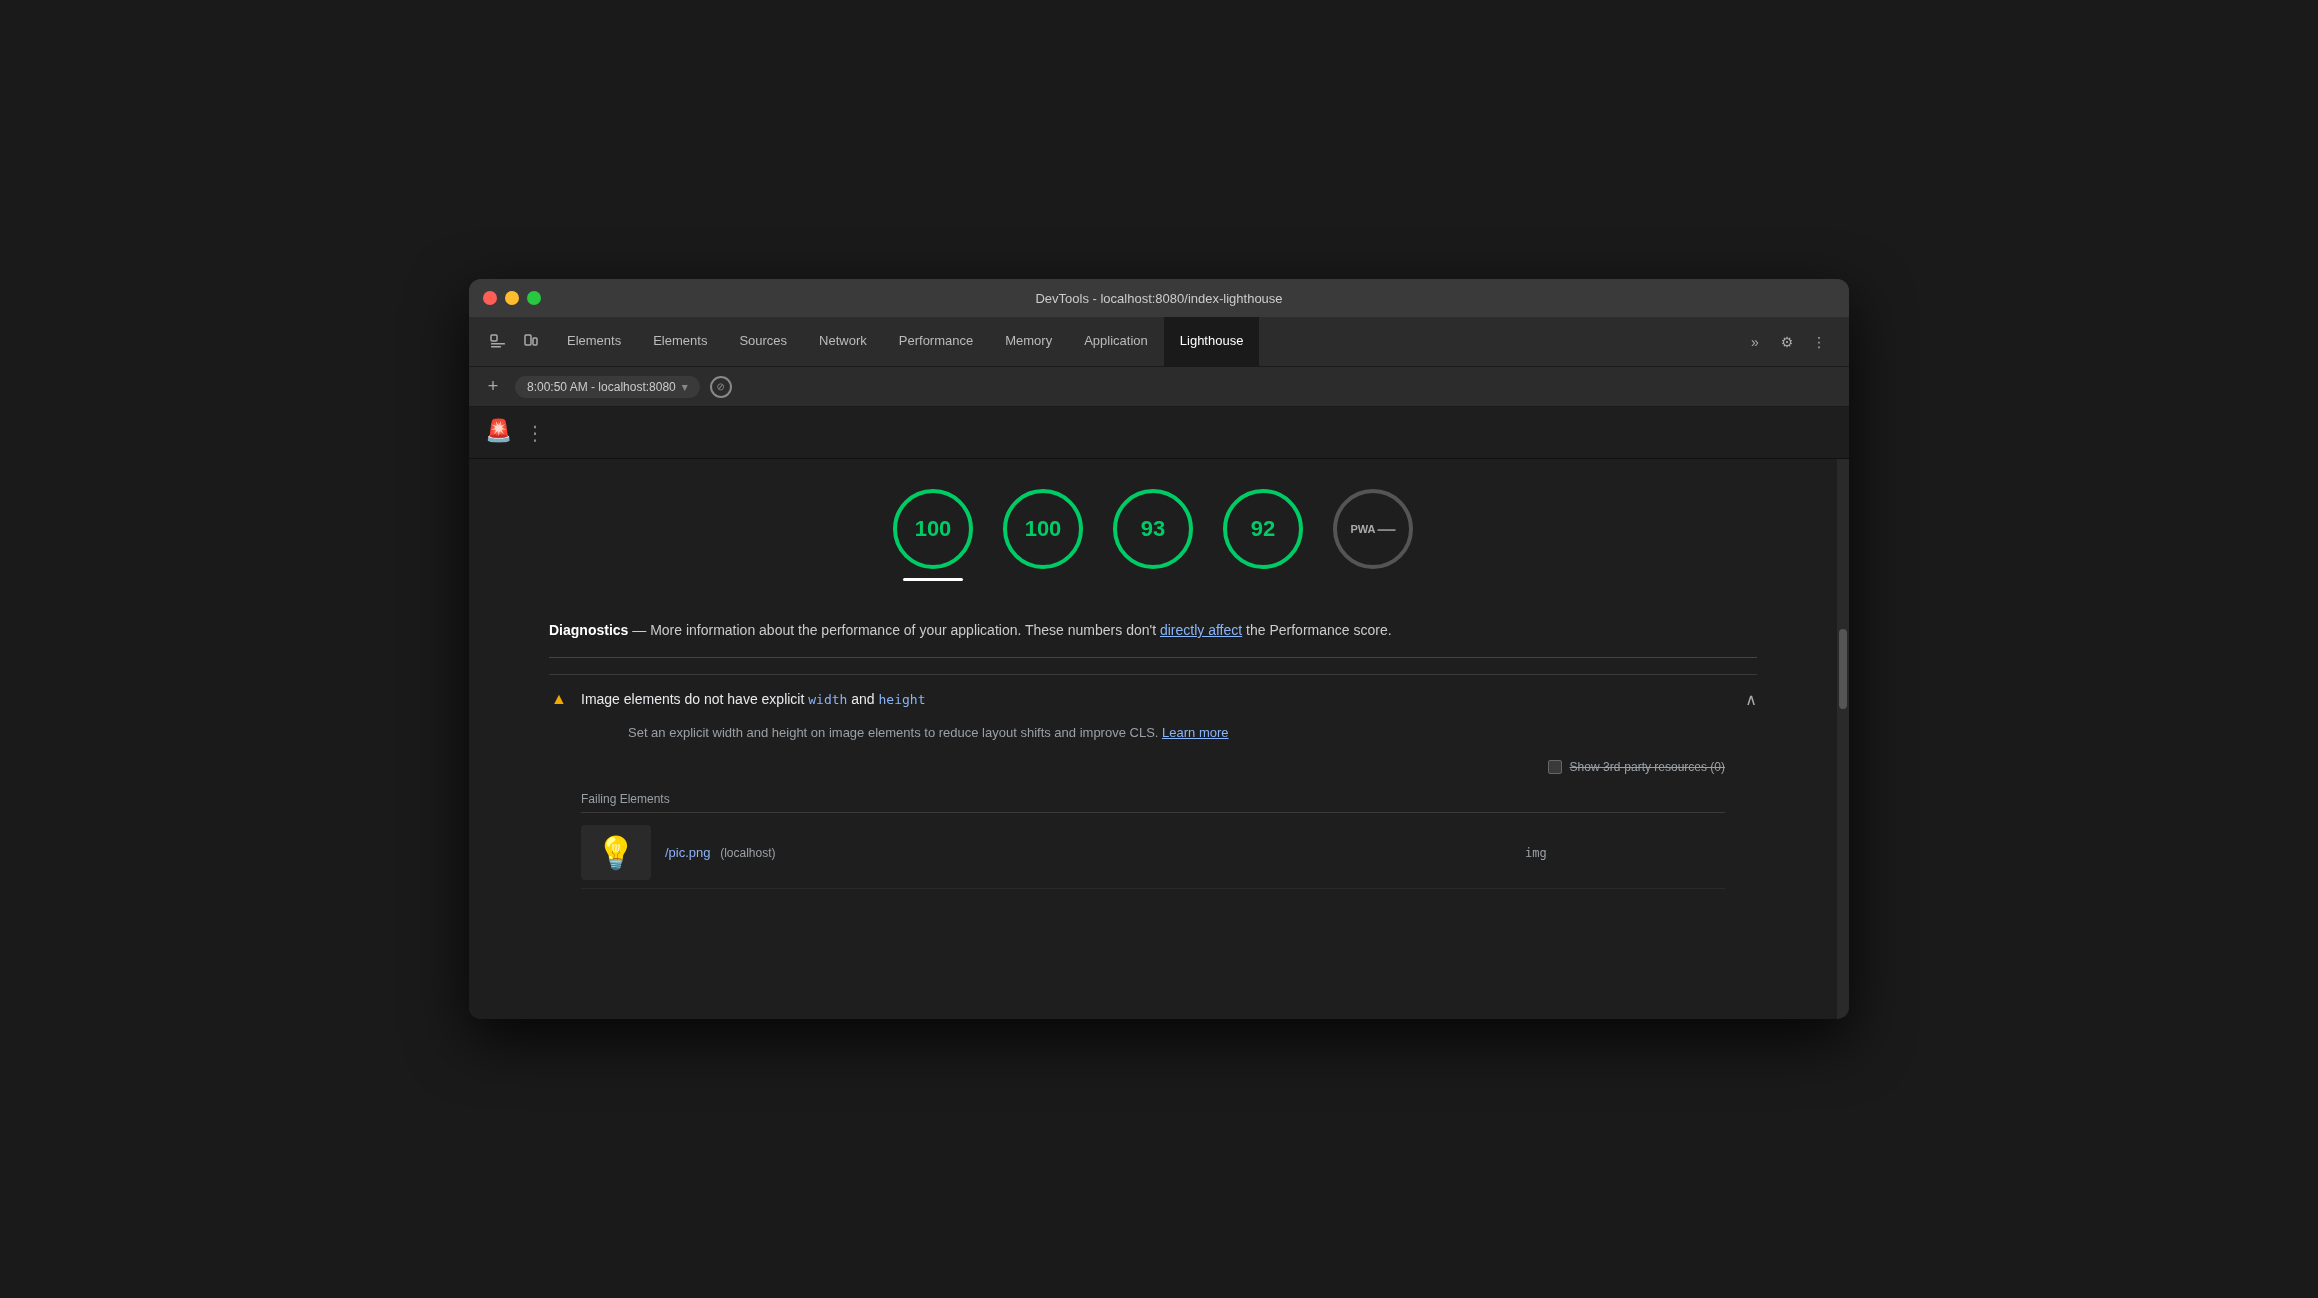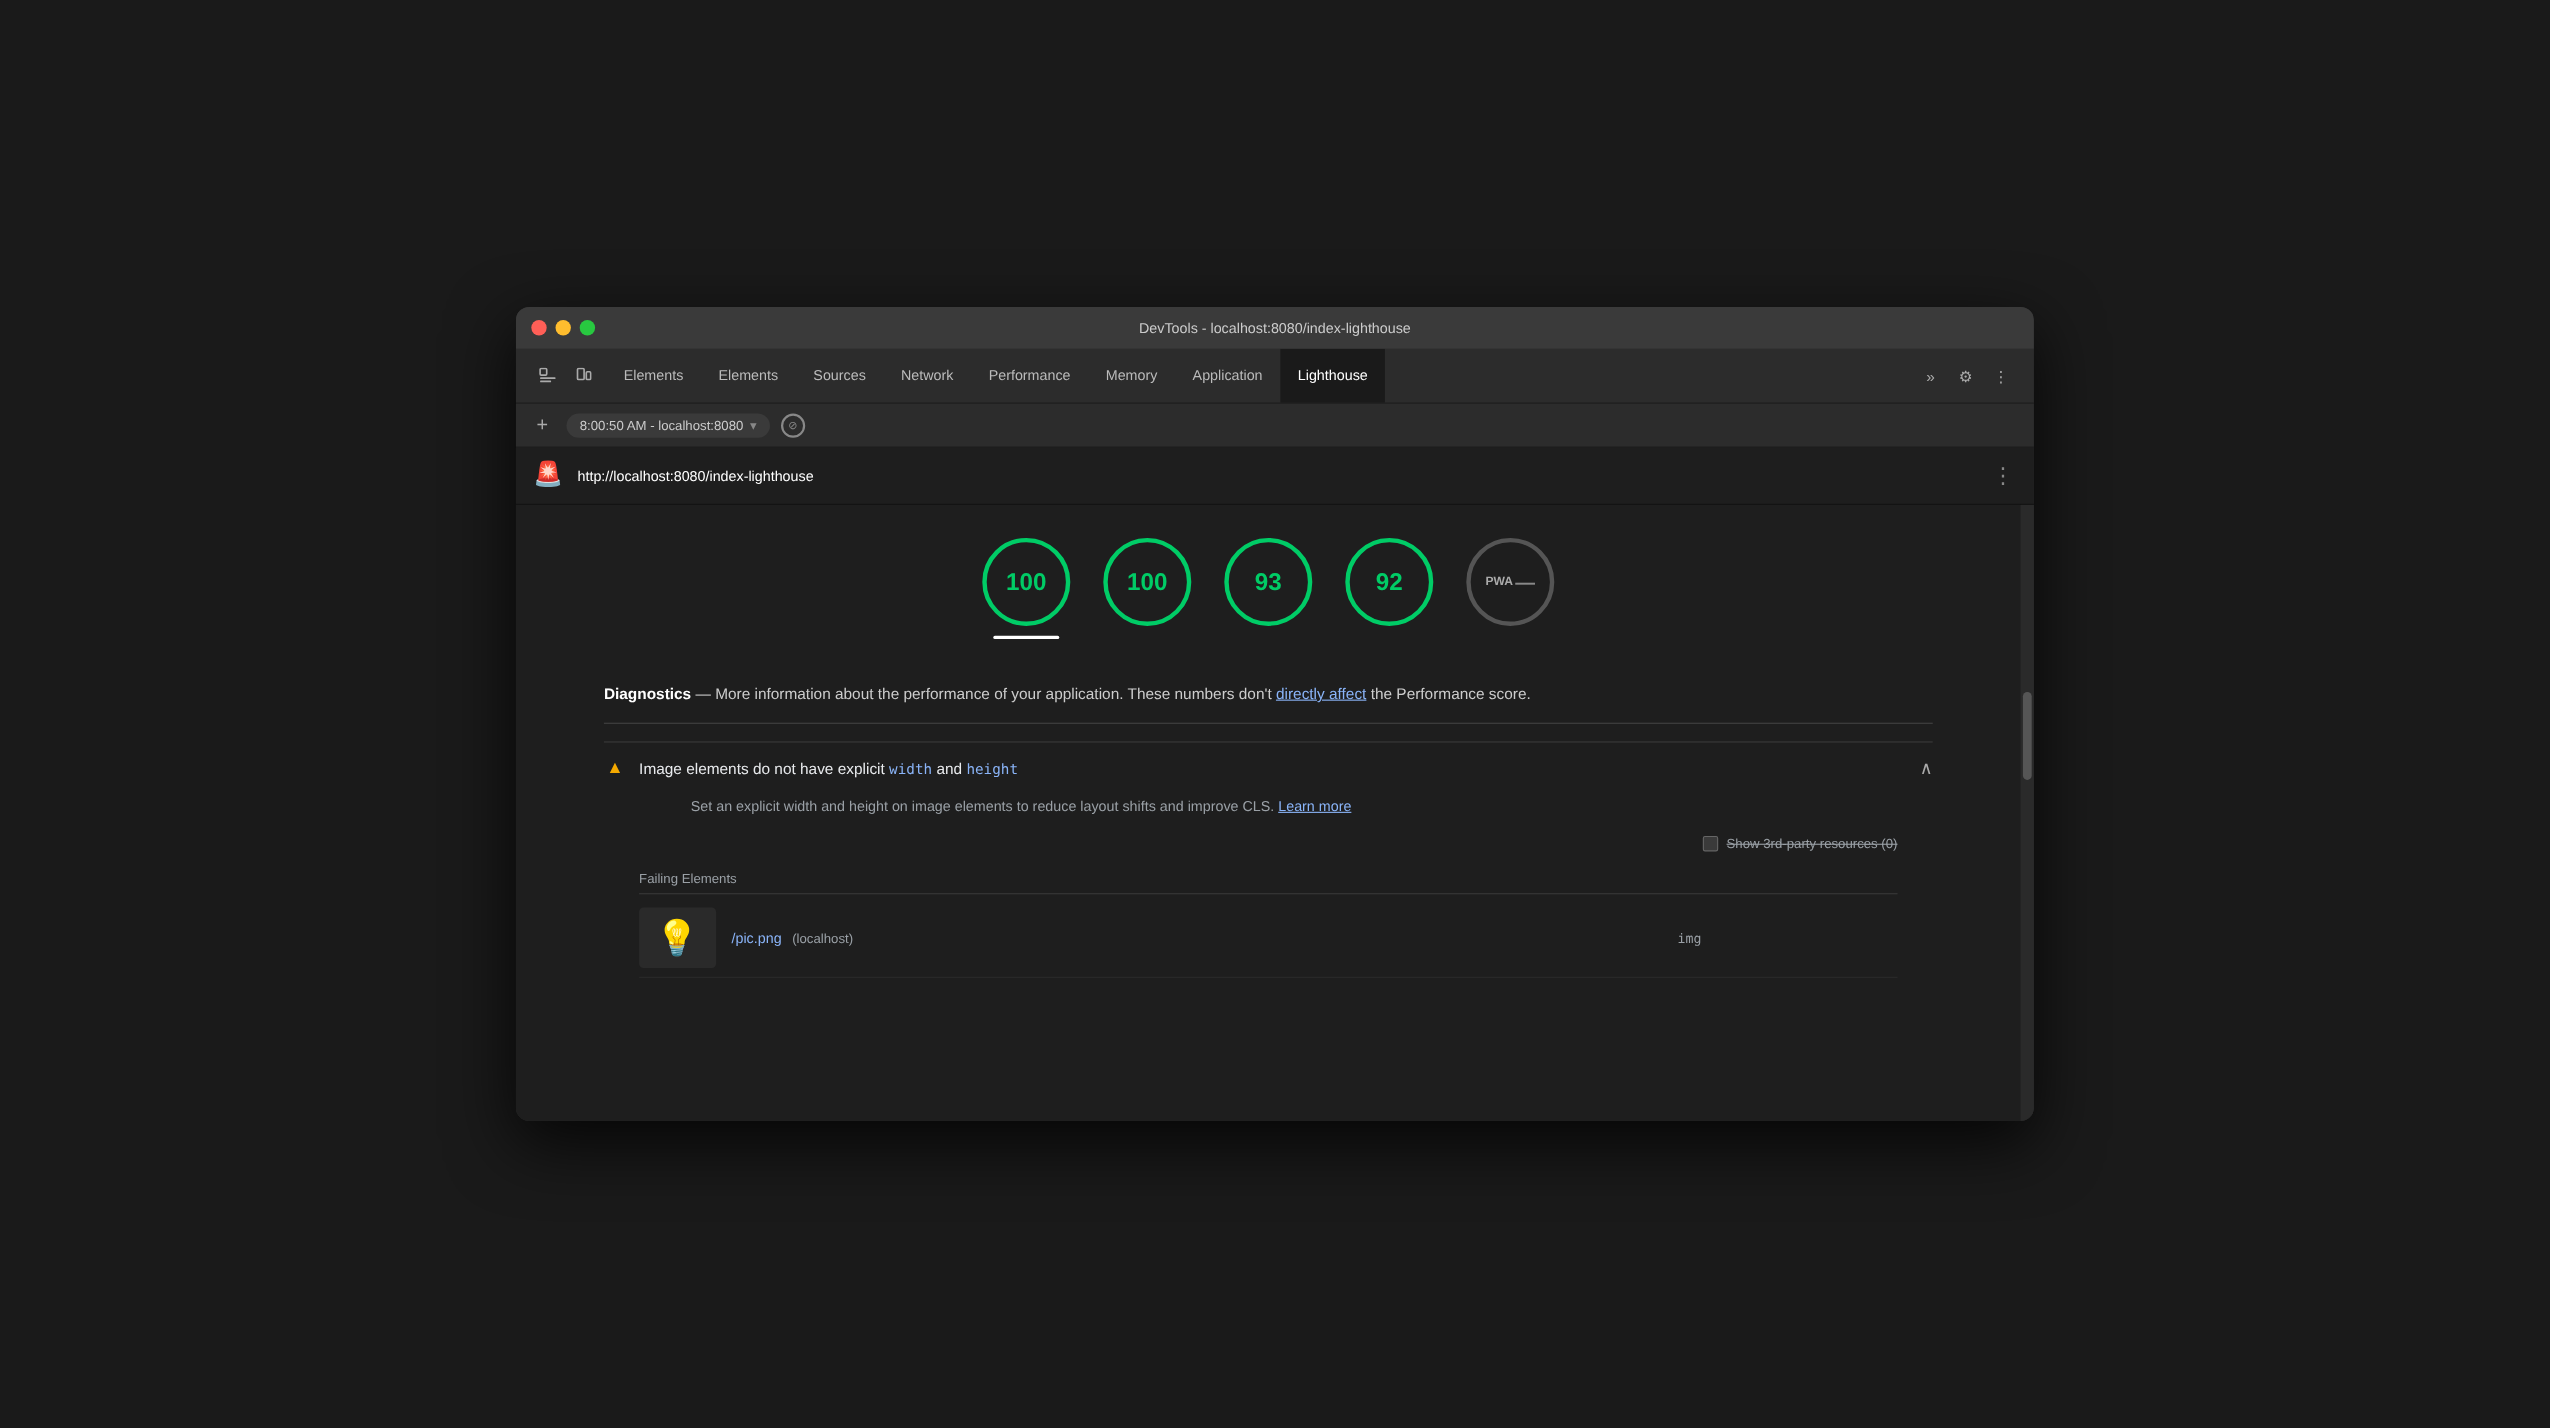--- a/index.html
+++ b/index.html
@@ -447,21 +447,20 @@
       <span>8:00:50 AM - localhost:8080</span>
       <span class="chevron">▾</span>
     </div>
     <div class="stop-btn">
       <span>⊘</span>
     </div>
   </div>
 
   <div class="lh-url-bar">
     <div class="lh-icon">🚨</div>
-    <div class="lh-url-text">http://localhost:8080/index-lighthouse</div>
     <div class="kebab-btn">⋮</div>
   </div>
 
   <div class="content-with-scrollbar">
     <div class="main-content" style="flex:1">
 
       <div class="scores-row">
         <div class="score-circle selected">
           <span>100</span>
         </div>

